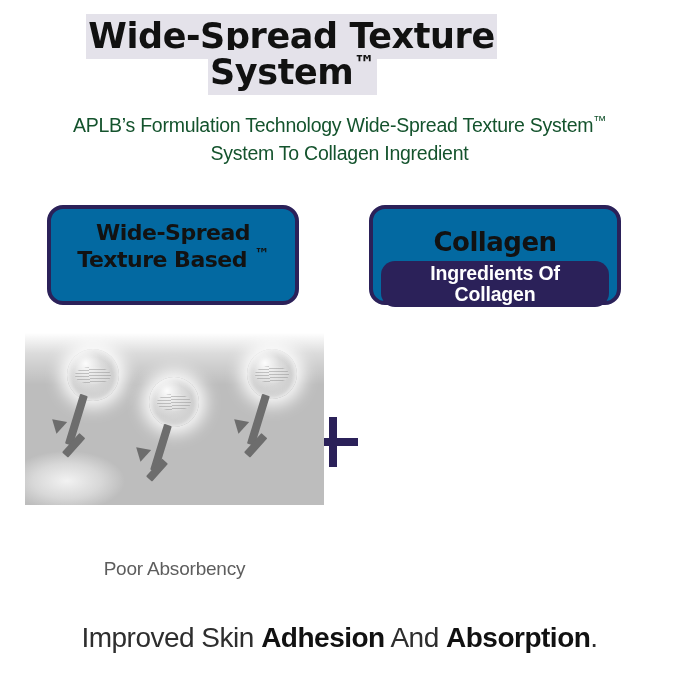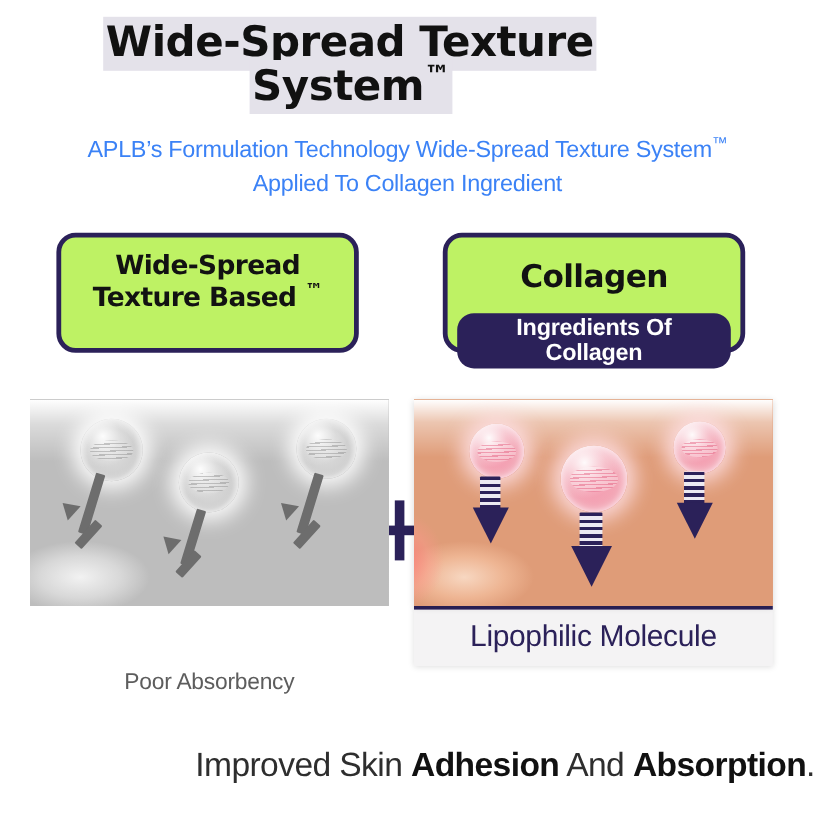--- a/index.html
+++ b/index.html
@@ -30,35 +30,35 @@
     font-weight:300;
     color:#6b6b74;
     font-size:30px;
     padding-right:4px;
   }
   .tm-small{font-size:22px;vertical-align:super;line-height:0;}
 
   
   .subtitle{
     position:absolute;left:0;top:112px;width:679px;text-align:center;
-    color:#3b82f6;font-size:19.5px;line-height:1.42;
+    color:#14532d;font-size:19.5px;line-height:1.42;
     font-family:"Liberation Sans", sans-serif;
     font-weight:400;letter-spacing:-0.25px;
   }
   .subtitle .tm{font-size:13px;vertical-align:super;line-height:0;}
 
   
   .cards{
     position:absolute;left:0;top:189px;width:679px;height:132px;
   }
   .card{
-    position:absolute;top:5px;
+    position:absolute;top:16px;
     border:4px solid #2b2159;
     border-radius:16px;
-    background:#bef264;
+    background:#0369a1;
     box-sizing:border-box;
   }
   .card-left{left:47px;width:252px;height:100px;}
   .card-right{left:369px;width:252px;height:100px;}
   .card-title{
     position:absolute;left:0;right:0;
     text-align:center;color:#121212;font-weight:700;
     font-family:"DejaVu Sans", sans-serif;
     letter-spacing:-0.5px;
   }
@@ -235,40 +235,40 @@
     position:absolute;text-align:center;color:#5d5d5d;
     font-family:"Liberation Sans", sans-serif;
     letter-spacing:-0.2px;
   }
   .subcap-left{left:25px;top:558px;width:299px;font-size:19px;}
   .subcap-right{left:345px;top:552px;width:312px;font-size:17px;line-height:1.22;}
   .subcap-right b{font-weight:700;color:#3a3a3a;}
 
   
   .footer{
-    position:absolute;left:0;top:622px;width:679px;text-align:right;
+    position:absolute;left:0;top:622px;width:679px;text-align:center;
     color:#2e2e2e;font-size:28px;letter-spacing:-0.5px;
     font-family:"Liberation Sans", sans-serif;font-weight:400;
   }
   .footer b{font-weight:700;color:#111111;}
 </style>
 </head>
 <body>
 
 <div class="page">
 
   <div class="title-wrap">
     <span class="title-line">
       <span class="title-hl"><span>Wide-Spread Texture System</span><span class="tm-small">™</span></span>
     </span>
   </div>
 
   <div class="subtitle">
     <div><span>APLB’s Formulation Technology Wide-Spread Texture System</span><span class="tm">™</span></div>
-    <div>Applied To Collagen Ingredient</div>
+    <div>System To Collagen Ingredient</div>
   </div>
 
   <div class="cards">
 
     <div class="card card-left">
       <div class="card-title">
         <div>Wide-Spread</div>
         <div><span>Texture Based</span> <span class="tm">™</span></div>
       </div>
     </div>
@@ -308,45 +308,20 @@
       </div>
 
       <div class="reb" style="left:206px;top:62px;width:48px;height:58px;">
         <div class="seg" style="left:31px;top:0;width:8px;height:52px;transform:rotate(17deg);transform-origin:top center;"></div>
         <div class="seg" style="left:12px;top:34px;width:8px;height:26px;transform:rotate(42deg);transform-origin:bottom center;"></div>
         <div class="head" style="left:0px;top:22px;transform:rotate(-48deg);"></div>
       </div>
     </div>
   </div>
 
-  <div class="panel panel-right">
-    <div class="img">
-      <div class="skin-peach"></div>
-
-      <div class="bub bub-pink" style="left:46px;top:20px;width:46px;height:46px;"></div>
-      <div class="bub bub-pink" style="left:122px;top:38px;width:56px;height:56px;"></div>
-      <div class="bub bub-pink" style="left:216px;top:18px;width:44px;height:44px;"></div>
-
-      <div class="darr" style="left:55px;top:64px;width:17px;height:56px;">
-        <div class="shaft" style="height:28px;"></div>
-        <div class="head" style="top:26px;border-left:15px solid transparent;border-right:15px solid transparent;border-top:30px solid #2b2159;"></div>
-      </div>
-
-      <div class="darr" style="left:138px;top:94px;width:19px;height:62px;">
-        <div class="shaft" style="height:30px;"></div>
-        <div class="head" style="top:28px;border-left:17px solid transparent;border-right:17px solid transparent;border-top:34px solid #2b2159;"></div>
-      </div>
-
-      <div class="darr" style="left:225px;top:60px;width:17px;height:56px;">
-        <div class="shaft" style="height:28px;"></div>
-        <div class="head" style="top:26px;border-left:15px solid transparent;border-right:15px solid transparent;border-top:30px solid #2b2159;"></div>
-      </div>
-    </div>
-    <div class="cap cap-right">Lipophilic Molecule</div>
-  </div>
 
   <div class="subcap subcap-left">Poor Absorbency</div>
 
 
   <div class="footer">
     <span>Improved Skin </span><b>Adhesion</b><span> And </span><b>Absorption</b><span>.</span>
   </div>
 
 </div>
 

